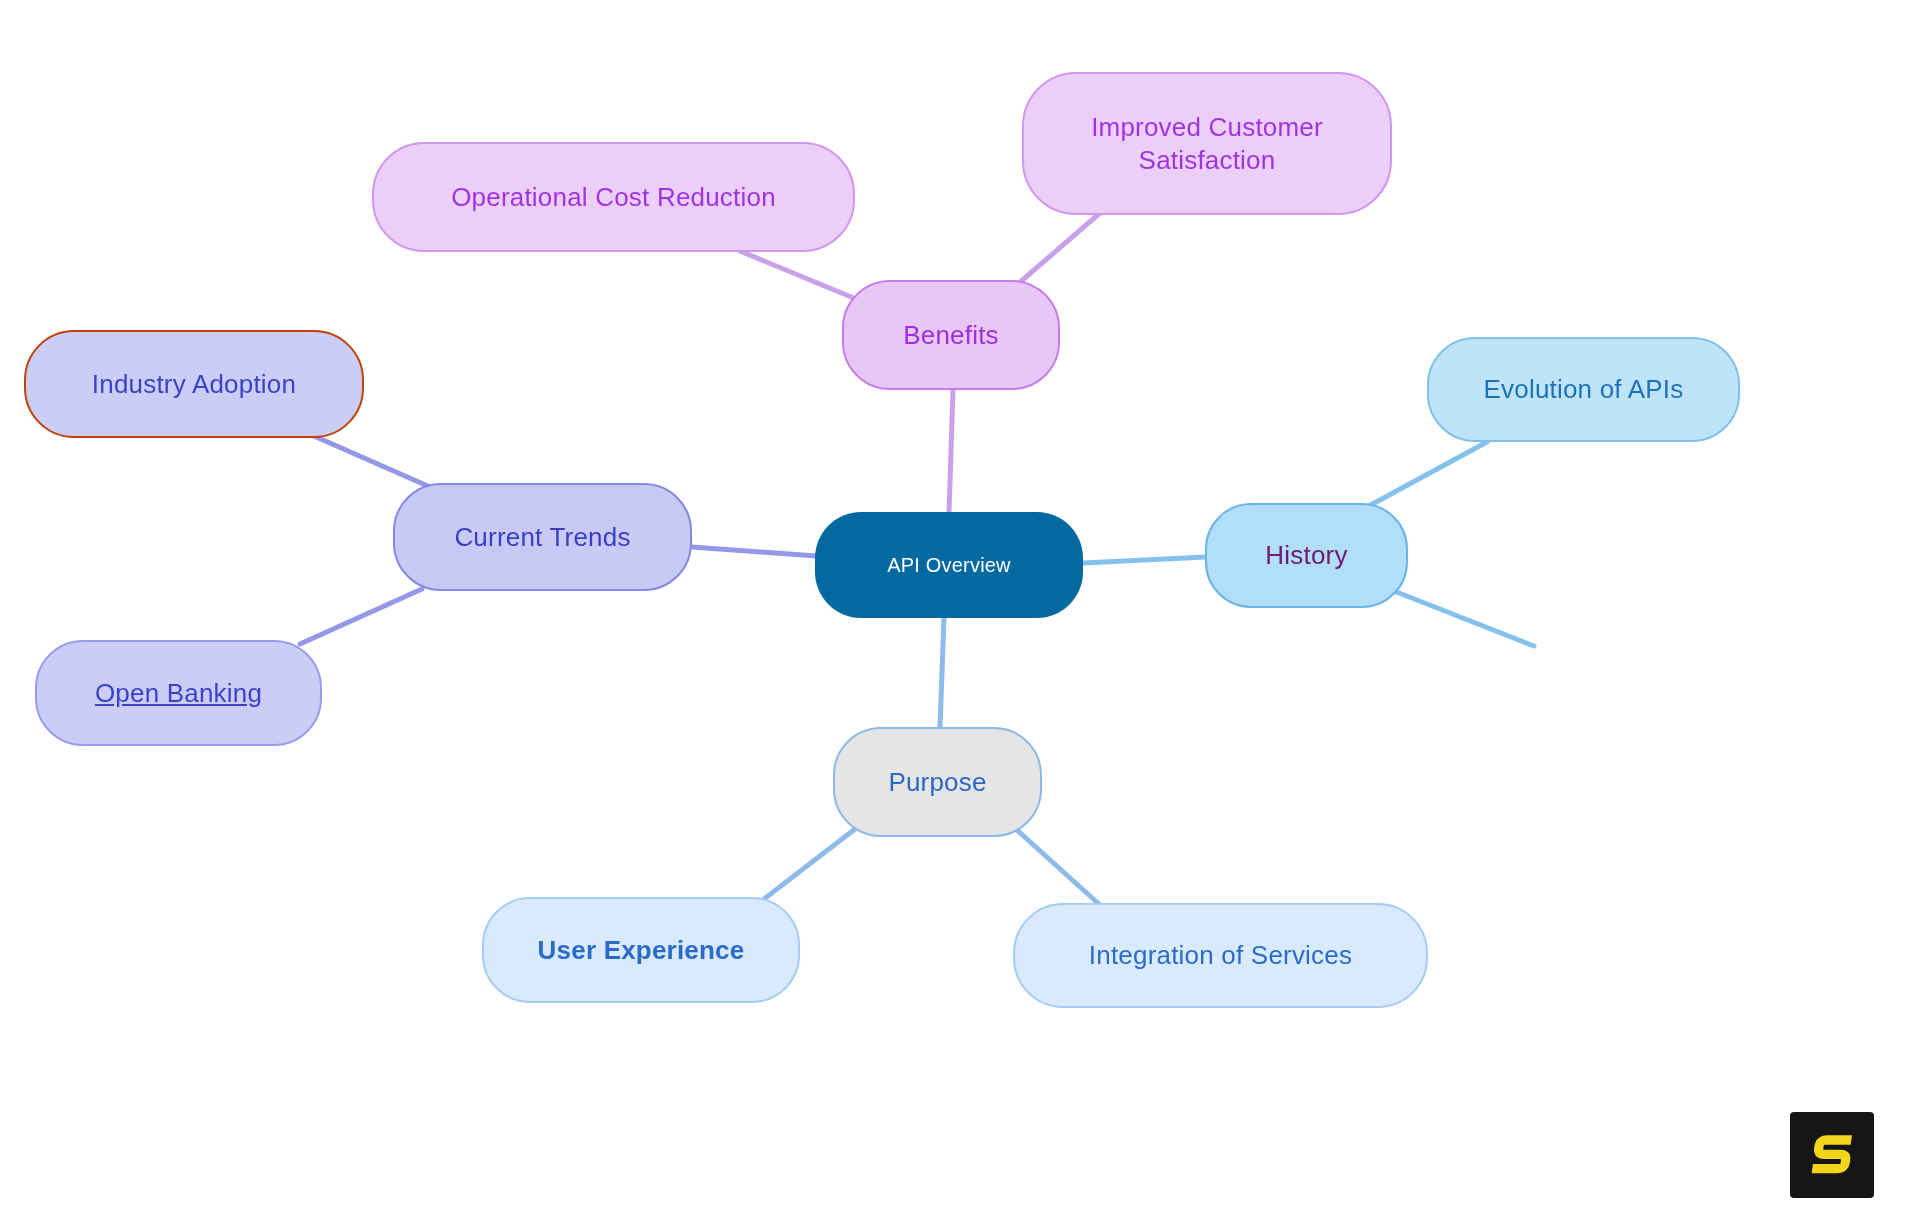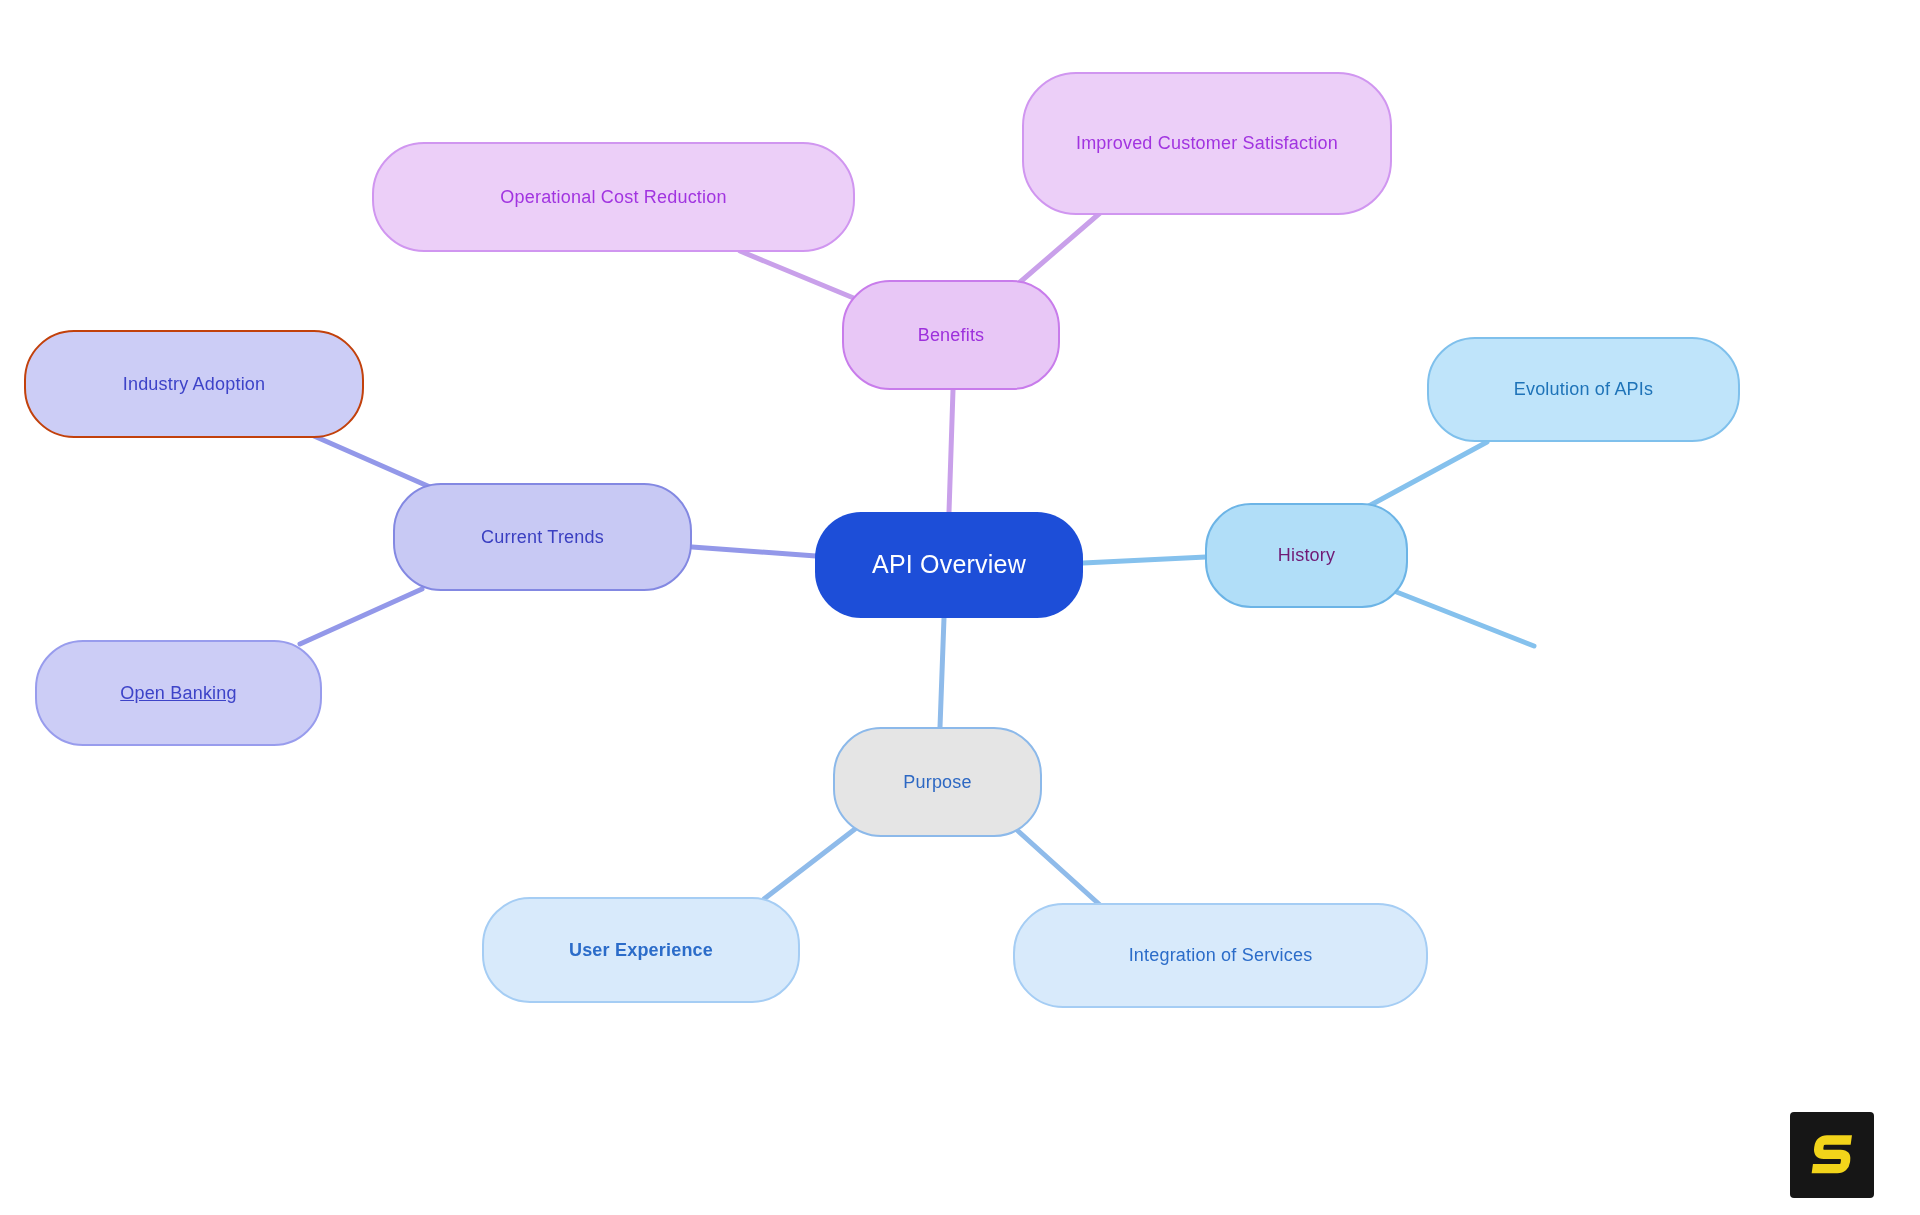--- a/index.html
+++ b/index.html
@@ -16,26 +16,26 @@
   .edge-periwinkle{stroke:#9398e9;stroke-width:5px;}
   .edge-blue{stroke:#85c1ed;stroke-width:5px;}
   .edge-lightblue{stroke:#8fbbea;stroke-width:5px;}
 
   .node{
     position:absolute;
     display:flex;align-items:center;justify-content:center;
     text-align:center;box-sizing:border-box;
     padding:8px 22px;
     line-height:1.25;
-    font-size:18px;
+    font-size:26px;
     letter-spacing:0.2px;
   }
   
   .n-center{left:815px;top:512px;width:268px;height:106px;border-radius:46px;
-    background:#1d4ed8;color:#ffffff;font-size:25px;}
+    background:#0369a1;color:#ffffff;font-size:20px;}
   
   .n-benefits{left:842px;top:280px;width:218px;height:110px;border-radius:48px;
     background:#e8c7f6;border:2px solid #c87ceb;color:#9d30dc;}
   .n-ocr{left:372px;top:142px;width:483px;height:110px;border-radius:52px;
     background:#eccff8;border:2px solid #d096f0;color:#a134e0;}
   .n-ics{left:1022px;top:72px;width:370px;height:143px;border-radius:54px;
     background:#eccff8;border:2px solid #d096f0;color:#a134e0;}
   
   .n-trends{left:393px;top:483px;width:299px;height:108px;border-radius:48px;
     background:#c8c9f4;border:2px solid #8388e2;color:#3a3fc1;}

